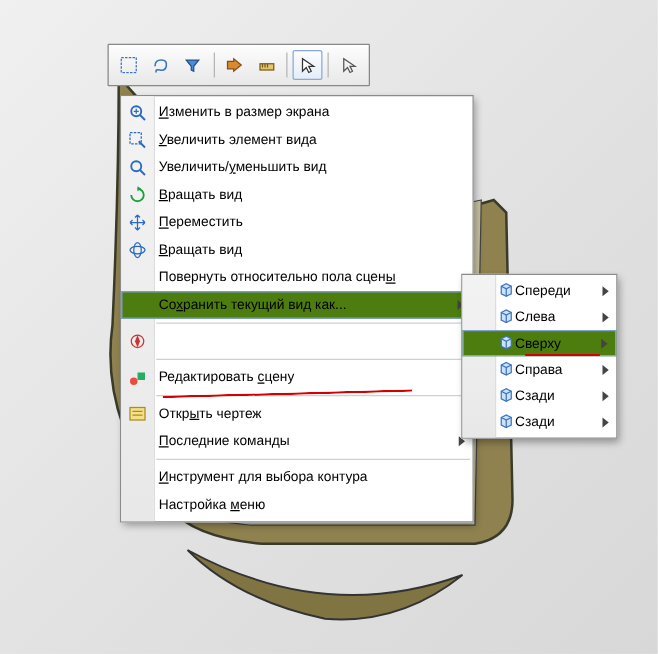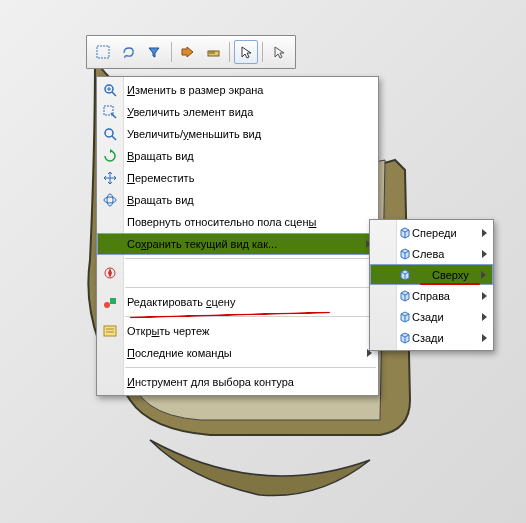--- a/index.html
+++ b/index.html
@@ -25,21 +25,21 @@
 .menu-gutter{position:absolute;left:0;top:0;bottom:0;width:26px;
   background:linear-gradient(#f3f3f3,#e8e8e8);border-right:1px solid #ddd;}
 .menu-list{position:relative;padding:2px 0;}
 .menu-item{position:relative;display:flex;align-items:center;height:22px;
   padding:0 18px 0 30px;color:#000;white-space:nowrap;}
 .menu-item.hover{background:#4d7c0f;border:1px solid #7da2ce;height:20px;
   padding-left:29px;padding-right:17px;margin:0;}
 .menu .menu-item .icon{position:absolute;left:4px;top:2px;width:18px;height:18px;
   display:flex;align-items:center;justify-content:center;}
 .submenu .menu-item{height:21px;padding-left:28px;}
-.submenu .menu-item.hover{height:19px;padding-left:27px;gap:20px;}
+.submenu .menu-item.hover{height:19px;padding-left:27px;}
 .menu-item .arrow{position:absolute;right:6px;top:50%;transform:translateY(-50%);
   width:0;height:0;border-top:4px solid transparent;
   border-bottom:4px solid transparent;border-left:5px solid #444;}
 .menu-divider{height:1px;margin:3px 2px 3px 28px;background:#d0d0d0;}
 .mnem{text-decoration:underline;}
 
 
 .redline{position:absolute;height:0;border-top:2px solid #d40000;
   border-radius:1px;z-index:7;pointer-events:none;}
 .redline.r1{left:130px;top:314px;width:200px;transform:rotate(-1.5deg);}
@@ -196,20 +196,23 @@
         <span>Откр<span class="mnem">ы</span>ть чертеж</span>
       </div>
       <div class="menu-item">
         <span><span class="mnem">П</span>оследние команды</span>
         <span class="arrow"></span>
       </div>
       <div class="menu-divider"></div>
       <div class="menu-item">
         <span><span class="mnem">И</span>нструмент для выбора контура</span>
       </div>
+      <div class="menu-item">
+        <span>Настройка <span class="mnem">м</span>еню</span>
+      </div>
     </div>
 </div>
 
 <div class="submenu">
   <div class="menu-gutter"></div>
   <div class="menu-list" id="sub-menu">
       <div class="menu-item">
         <span class="icon"><svg width="14" height="14">
             <path d="M3 5 7 3 11 5 11 11 7 13 3 11 Z" fill="#cde2f7" stroke="#3a74c4"></path>
             <path d="M3 5 7 7 11 5 M7 7v6" stroke="#3a74c4" fill="none"></path>

